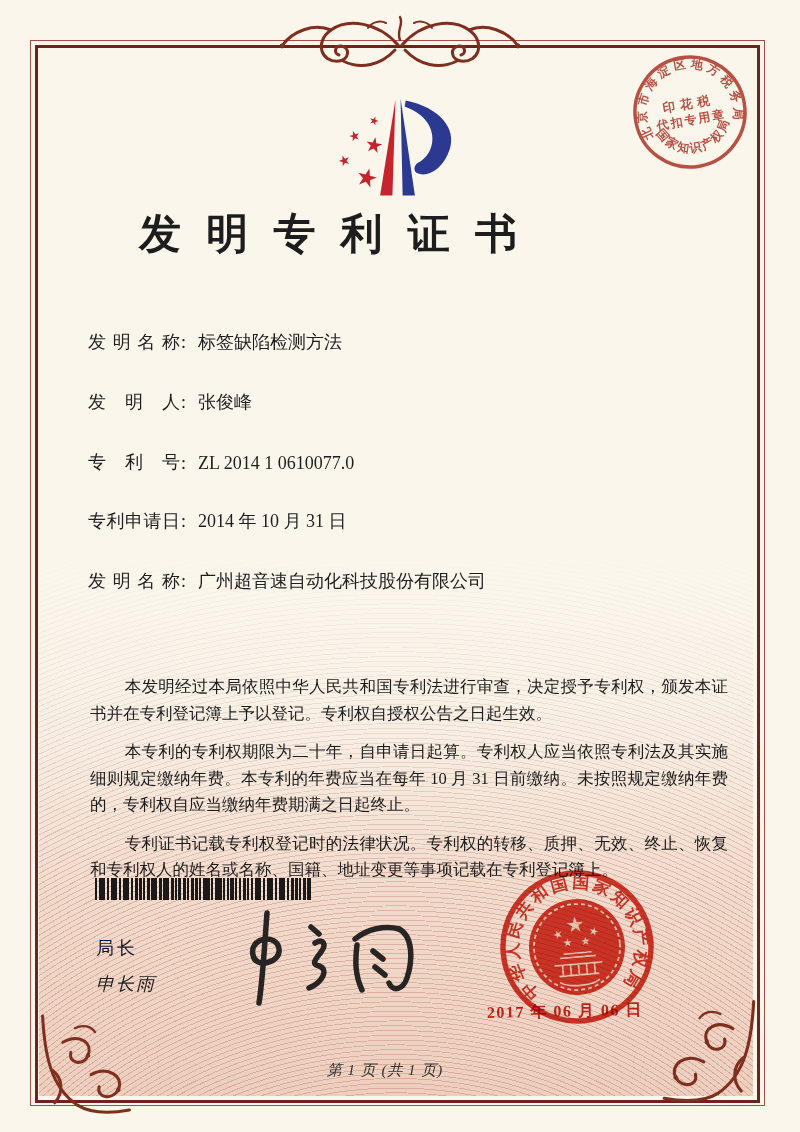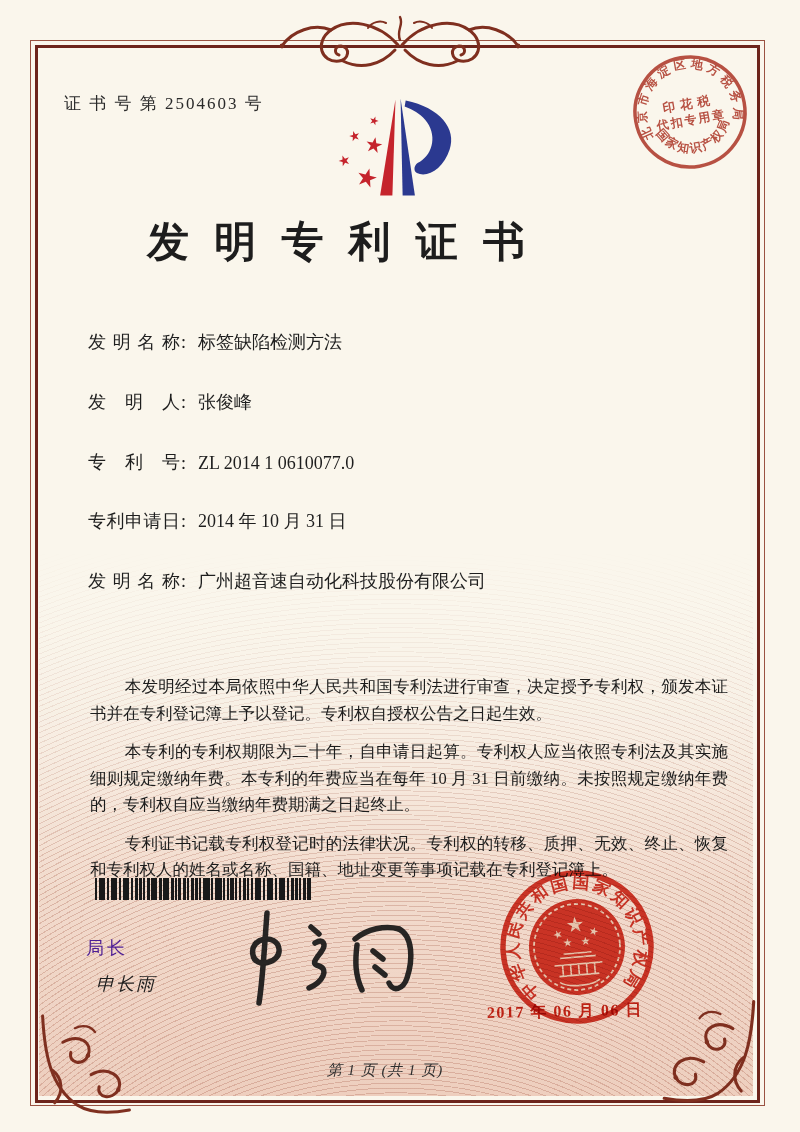--- a/index.html
+++ b/index.html
@@ -19,34 +19,34 @@
     background:
       repeating-radial-gradient(130% 85% at 50% 135%, rgba(168,96,76,0.30) 0 1px, rgba(0,0,0,0) 1px 5px),
       linear-gradient(180deg, rgba(240,213,199,0) 0%, rgba(240,211,196,0) 52%, rgba(238,206,190,0.55) 72%, rgba(235,199,182,0.85) 100%);
     -webkit-mask-image:linear-gradient(180deg, transparent 0%, transparent 48%, rgba(0,0,0,.55) 66%, #000 80%);
             mask-image:linear-gradient(180deg, transparent 0%, transparent 48%, rgba(0,0,0,.55) 66%, #000 80%);
   }
   
   .cert-number{position:absolute;left:64px;top:92px;font-size:17px;letter-spacing:2px;color:#2a2a2a;}
   .logo{position:absolute;left:328px;top:90px;width:138px;height:118px;}
   .title{position:absolute;left:0;top:206px;width:656px;text-align:center;
-         font-size:42px;font-weight:bold;color:#1d1d1d;letter-spacing:0.60em;text-indent:0.60em;margin:8px;}
+         font-size:42px;font-weight:bold;color:#1d1d1d;letter-spacing:0.60em;text-indent:0.60em;margin:0;}
   .field-row{position:absolute;left:88px;font-size:18px;color:#1e1e1e;white-space:nowrap;}
   .flabel{display:inline-block;width:92px;text-align:justify;text-align-last:justify;vertical-align:bottom;}
   .colon{display:inline-block;margin:0 12px 0 1px;}
   .body-text{position:absolute;left:78px;top:662px;width:662px;font-size:16.5px;line-height:26.5px;
              color:#1c1c1c;text-align:justify;}
   .body-text p{margin:12px;text-indent:2.1em;}
   .barcode{position:absolute;left:95px;top:878px;width:216px;height:22px;
     background-image:
       repeating-linear-gradient(90deg,#191919 0 2px,rgba(0,0,0,0) 2px 4px),
       repeating-linear-gradient(90deg,#191919 0 1px,rgba(0,0,0,0) 1px 6px),
       repeating-linear-gradient(90deg,rgba(0,0,0,0) 0 5px,#191919 5px 8px,rgba(0,0,0,0) 8px 13px);
   }
-  .signer-title{position:absolute;left:86px;top:936px;font-size:18px;color:#4c1d95;letter-spacing:3px;}
+  .signer-title{position:absolute;left:96px;top:936px;font-size:18px;color:#0f172a;letter-spacing:3px;}
   .signer-name{position:absolute;left:96px;top:972px;font-size:18px;color:#1e1e1e;letter-spacing:2px;font-style:italic;}
   .signature{position:absolute;left:215px;top:903px;width:215px;height:118px;}
   .seal{position:absolute;left:495px;top:863px;width:165px;height:168px;mix-blend-mode:multiply;opacity:.93;}
   .seal-date{position:absolute;left:487px;top:1001px;width:190px;font-size:16px;font-weight:bold;
              color:#cd2a1b;letter-spacing:1.5px;transform:rotate(-1.2deg);mix-blend-mode:multiply;white-space:nowrap;}
   .tax-stamp{position:absolute;left:628px;top:50px;width:124px;height:124px;opacity:.88;mix-blend-mode:multiply;}
   .footer{position:absolute;left:0;top:1061px;width:770px;text-align:center;font-size:15px;
           letter-spacing:1px;color:#2f2f2f;font-style:italic;}
   .orn-top{position:absolute;left:272px;top:14px;width:256px;height:62px;}
   .orn-bl{position:absolute;left:33px;top:1012px;width:104px;height:106px;}
@@ -93,21 +93,20 @@
       <path d="M8,4 C10,42 16,74 42,92 C58,102 78,100 94,97"></path>
       <path d="M28,30 C44,21 58,30 53,43 C49,54 33,51 36,40"></path>
       <path d="M56,62 C73,53 89,64 83,77 C77,88 61,85 64,74"></path>
       <path d="M18,58 C28,66 29,80 20,90"></path>
       <path d="M40,16 C48,12 56,14 60,20" stroke-width="2.2"></path>
       <circle cx="53" cy="43" r="2.2" fill="#7f2f1f" stroke="none"></circle>
       <circle cx="83" cy="77" r="2.2" fill="#7f2f1f" stroke="none"></circle>
     </g>
   </svg>
 
-  <div class="cert-number">证 书 号 第 2504603 号</div>
 
   <svg class="logo" viewBox="0 0 135 115">
     <polygon points="66,9 51,103 63,103" fill="#c5242c"></polygon>
     <polygon points="71,8 73,103 85,103" fill="#2b3990"></polygon>
     <path d="M76,10 C110,17 126,38 119,58 C113,77 97,86 87,81 C83,79 84,72 90,70 C103,62 107,43 95,29 C90,23 83,19 75,16 Z" fill="#2b3990"></path>
     <use href="#star5" transform="translate(45,30) scale(0.45) rotate(18)" fill="#c5242c"></use>
     <use href="#star5" transform="translate(26,45) scale(0.52) rotate(-15)" fill="#c5242c"></use>
     <use href="#star5" transform="translate(45,54) scale(0.82) rotate(10)" fill="#c5242c"></use>
     <use href="#star5" transform="translate(16,69) scale(0.56) rotate(-20)" fill="#c5242c"></use>
     <use href="#star5" transform="translate(38,86) scale(0.98) rotate(15)" fill="#c5242c"></use>

